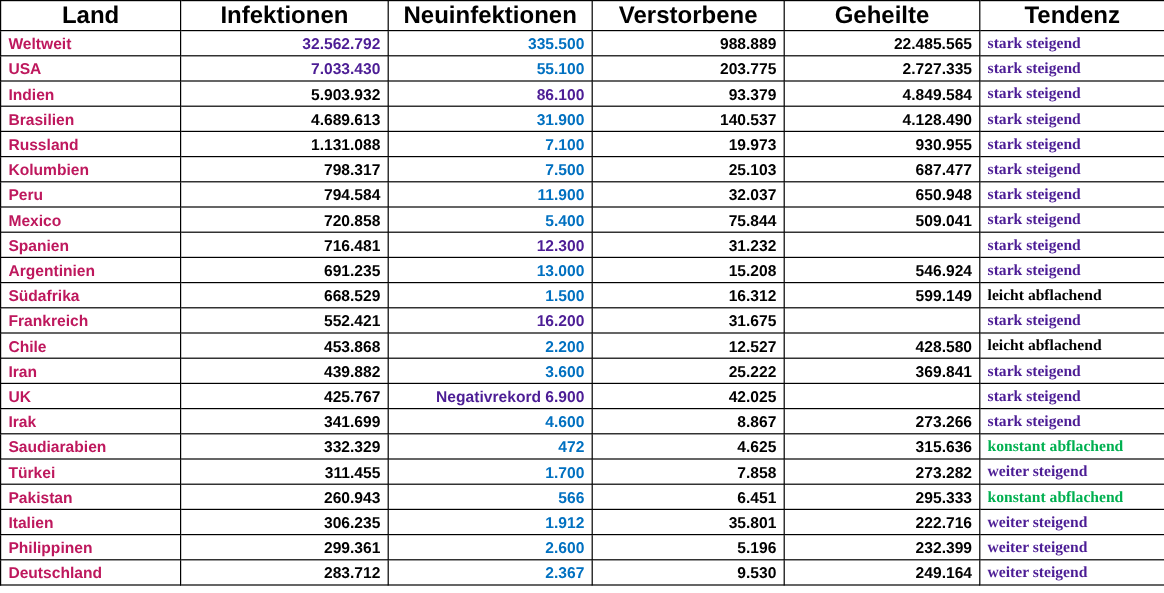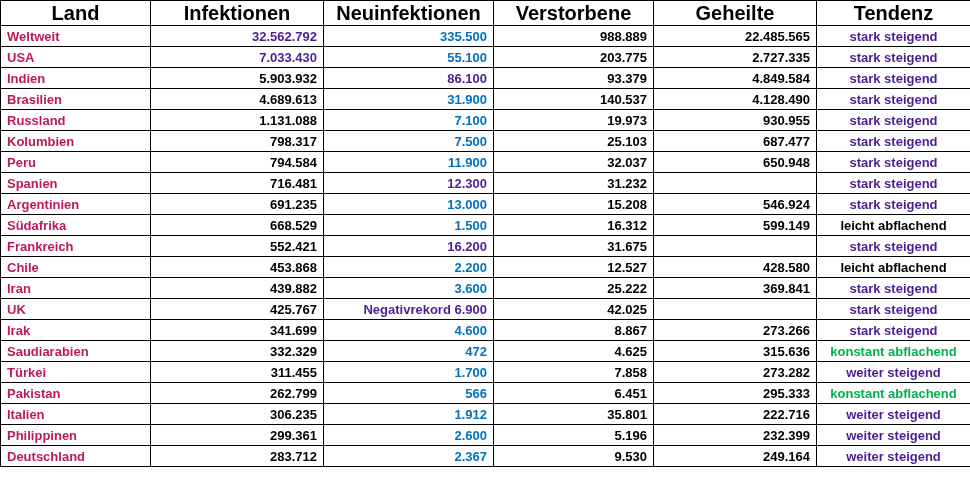--- a/index.html
+++ b/index.html
@@ -36,21 +36,22 @@
   th.head-neu { color: #0070c0; }
   td.land {
     text-align: left;
     color: #be185d;
     margin-top: 10px;
   }
   td.num {
     text-align: right;
   }
   td.tend {
-    text-align: center;
+    text-align: left;
+    font-family: Liberation Serif, serif;
   }
   .c-black { color: #000000; }
   .c-red { color: #4c1d95; }
   .c-blue { color: #0070c0; }
   .c-green { color: #00b050; }
   col.c-land { width: 150px; }
   col.c-inf { width: 173px; }
   col.c-neu { width: 170px; }
   col.c-ver { width: 160px; }
   col.c-geh { width: 163px; }
@@ -129,20 +130,28 @@
       </tr>
       <tr>
         <td class="land c-black">Peru</td>
         <td class="num c-black">794.584</td>
         <td class="num c-blue">11.900</td>
         <td class="num c-black">32.037</td>
         <td class="num c-black">650.948</td>
         <td class="tend c-red">stark steigend</td>
       </tr>
       <tr>
+        <td class="land c-black">Mexico</td>
+        <td class="num c-black">720.858</td>
+        <td class="num c-blue">5.400</td>
+        <td class="num c-black">75.844</td>
+        <td class="num c-black">509.041</td>
+        <td class="tend c-red">stark steigend</td>
+      </tr>
+      <tr>
         <td class="land c-black">Spanien</td>
         <td class="num c-black">716.481</td>
         <td class="num c-red">12.300</td>
         <td class="num c-black">31.232</td>
         <td class="num c-black"></td>
         <td class="tend c-red">stark steigend</td>
       </tr>
       <tr>
         <td class="land c-black">Argentinien</td>
         <td class="num c-black">691.235</td>
@@ -210,21 +219,21 @@
       <tr>
         <td class="land c-black">Türkei</td>
         <td class="num c-black">311.455</td>
         <td class="num c-blue">1.700</td>
         <td class="num c-black">7.858</td>
         <td class="num c-black">273.282</td>
         <td class="tend c-red">weiter steigend</td>
       </tr>
       <tr>
         <td class="land c-black">Pakistan</td>
-        <td class="num c-black">262.799</td>
+        <td class="num c-black">260.943</td>
         <td class="num c-blue">566</td>
         <td class="num c-black">6.451</td>
         <td class="num c-black">295.333</td>
         <td class="tend c-green">konstant abflachend</td>
       </tr>
       <tr>
         <td class="land c-black">Italien</td>
         <td class="num c-black">306.235</td>
         <td class="num c-blue">1.912</td>
         <td class="num c-black">35.801</td>

